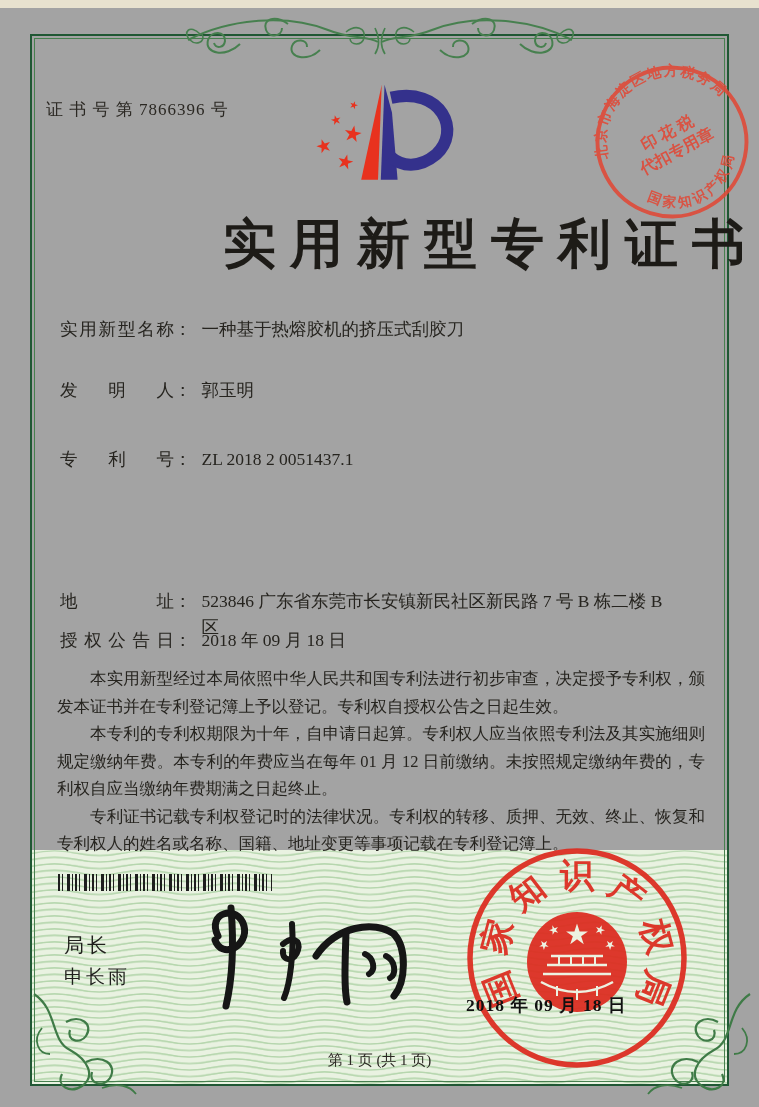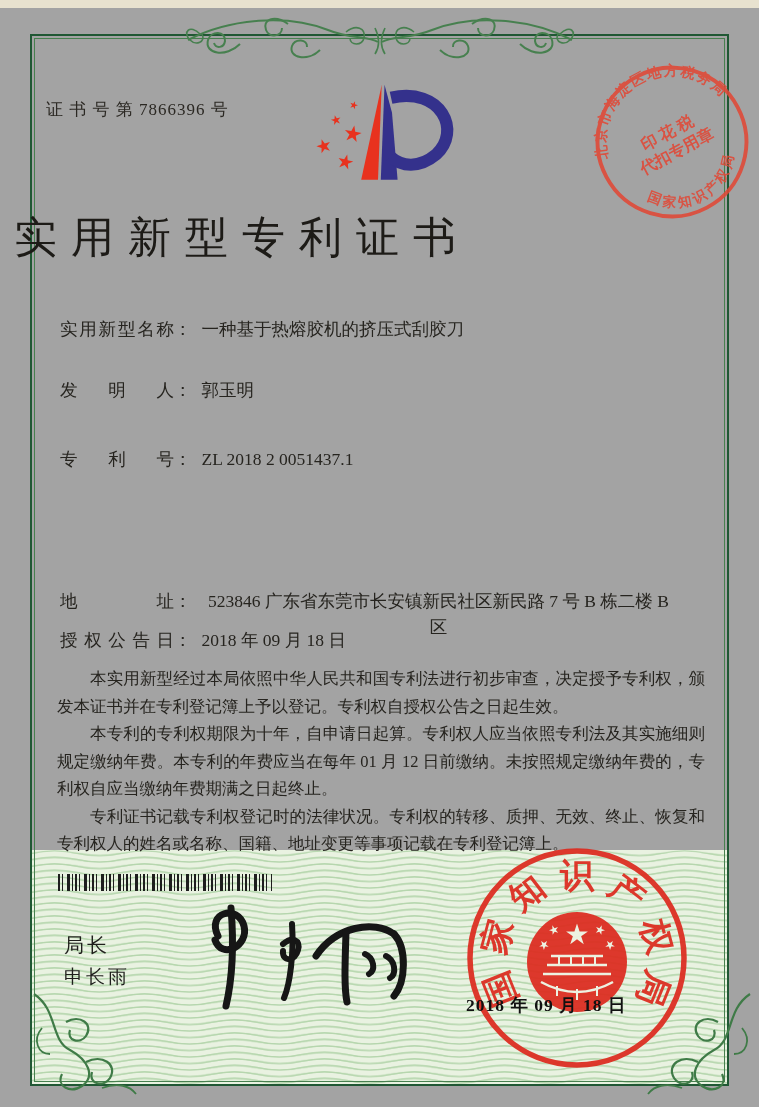--- a/index.html
+++ b/index.html
@@ -8,27 +8,27 @@
     background:#a3a3a3;overflow:hidden;
     font-family:"Liberation Serif","DejaVu Serif",serif;color:#26241f;
   }
   .abs{position:absolute;}
   
   #border-frame{position:absolute;left:30px;top:26px;right:30px;bottom:29px;border:2px solid #205834;}
   #border-frame::after{content:"";position:absolute;inset:2px;border:1px solid #47804f;}
   
   #cert-no{left:46px;top:90px;font-size:17px;letter-spacing:1px;color:#2b2823;}
   
-  #title{left:0;top:201px;width:100%;text-align:left;font-size:43px;font-weight:400;
+  #title{left:0;top:201px;width:100%;text-align:right;font-size:53px;font-weight:700;
          letter-spacing:14px;padding-left:14px;box-sizing:border-box;color:#1d1b17;}
   
   .row{position:absolute;left:60px;font-size:17.5px;line-height:26px;white-space:nowrap;}
   .lbl{display:inline-block;width:114px;text-align:justify;text-align-last:justify;vertical-align:top;}
   .colon{vertical-align:top;}
-  .val{margin-left:10px;vertical-align:top;text-align:center;}
+  .val{margin-left:10px;vertical-align:top;}
   .val-wrap{display:inline-block;width:474px;white-space:normal;vertical-align:top;}
   #row-grant .sub2{position:absolute;left:372px;top:0;white-space:nowrap;}
   #row-grant .sub2 .lbl{width:96px;}
   
   #body-text{left:57px;top:657px;width:648px;}
   #body-text p{margin:0;font-size:16.5px;line-height:27.5px;text-indent:2em;text-align:justify;color:#26241f;}
   
   #guilloche{left:32px;top:842px;}
   
   #barcode{left:58px;top:866px;width:214px;height:17px;
@@ -218,14 +218,15 @@
   <svg class="abs" style="left:642px;top:980px;" width="120" height="112" viewBox="0 0 120 112">
     <g fill="none" stroke="#3f7b47" stroke-width="2.2" transform="translate(120,0) scale(-1,1)">
       <path d="M12,6 C36,22 28,52 48,62 C66,72 74,88 60,98 C48,106 34,98 40,86"></path>
       <path d="M44,34 C58,26 72,36 64,48 C58,57 44,52 48,42"></path>
       <path d="M64,74 C80,66 96,76 88,90 C82,100 66,96 70,84"></path>
       <path d="M20,40 C10,52 16,66 28,66" stroke-width="1.8"></path>
       <path d="M80,100 C96,94 108,98 114,106" stroke-width="1.8"></path>
     </g>
   </svg>
 
+  <div id="footer" class="abs">第 1 页 (共 1 页)</div>
 
 </div>
 
 </body></html>

